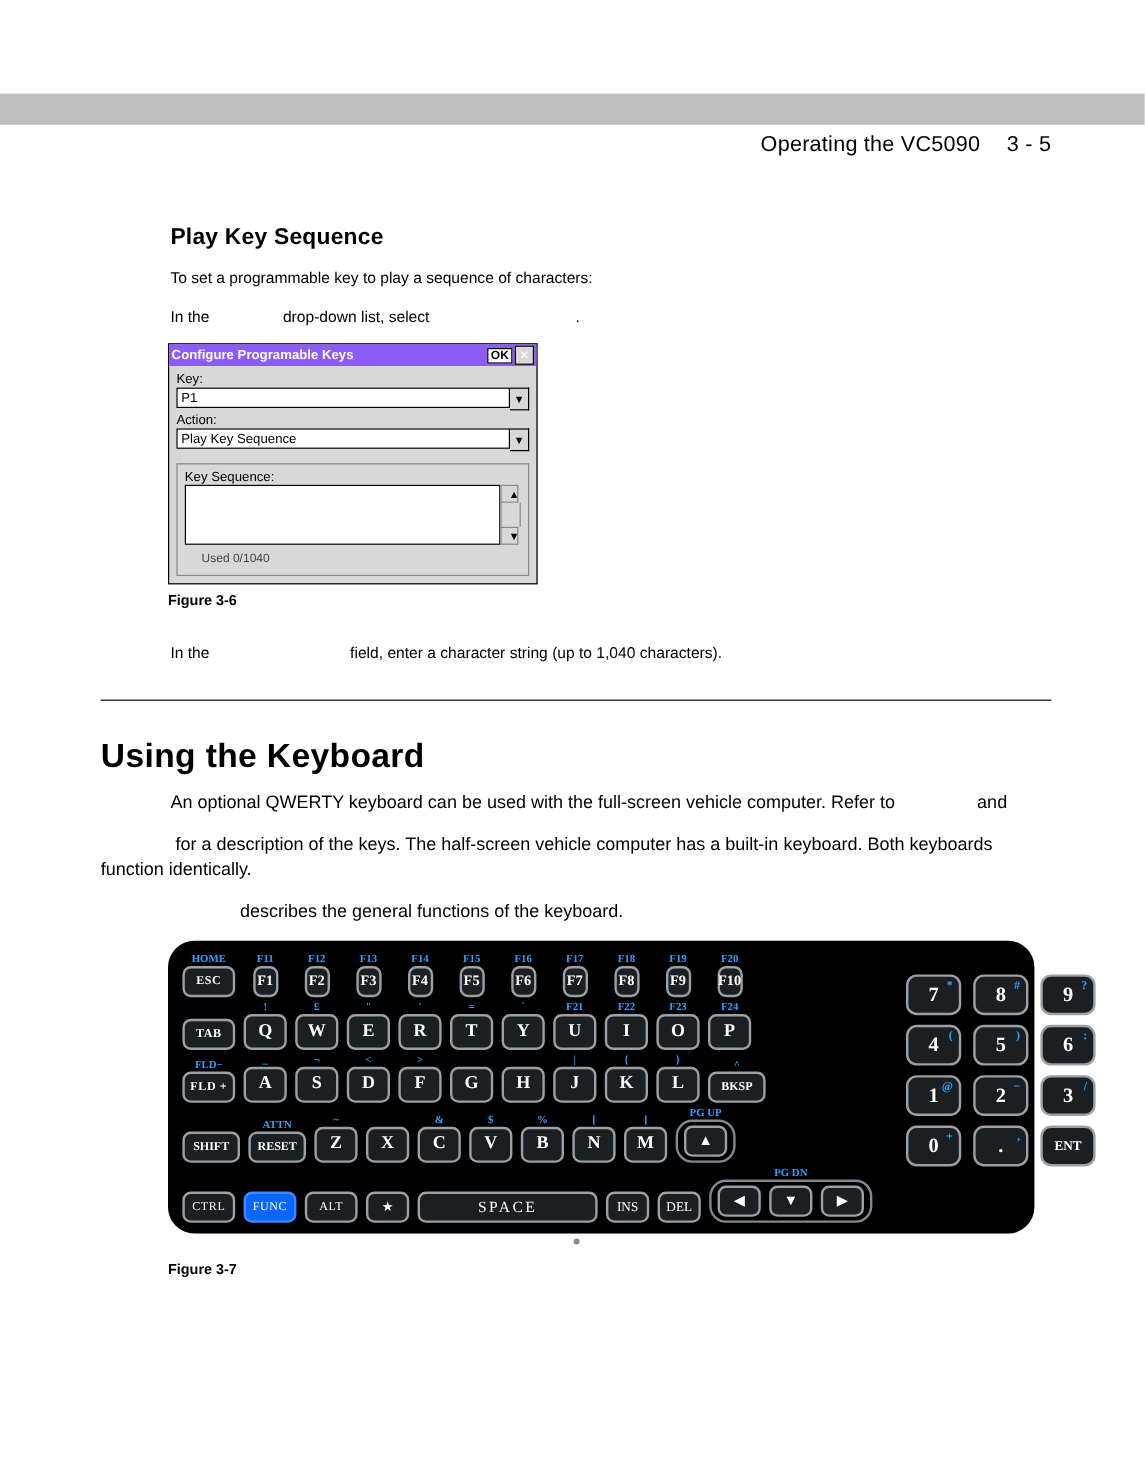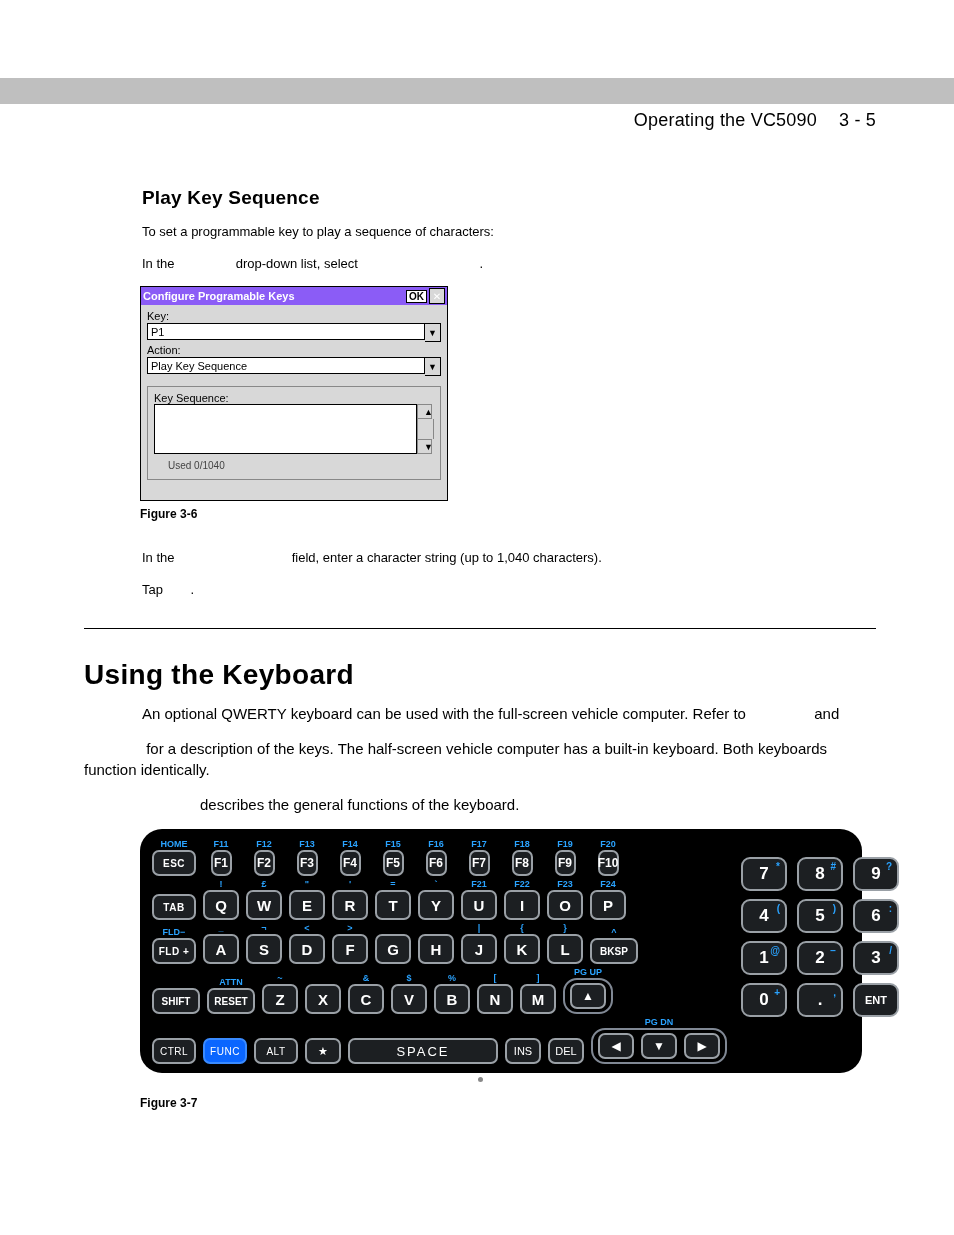--- a/index.html
+++ b/index.html
@@ -10,39 +10,39 @@
   h3.sec{font-family:"Arial Narrow",Arial,sans-serif;font-weight:700;font-size:19px;letter-spacing:.2px;margin:56px 0 14px 58px}
   p.body{font-size:13px;margin:0 0 14px 58px;line-height:1.35}
   p.ind{}
   .fig{margin:6px 0 4px 56px}
   .figcap{font-family:Arial,sans-serif;font-weight:700;font-size:12px;margin:6px 0 0 56px}
   .dlg{border:1px solid #000;width:306px;background:#d8d8d8;font-family:Tahoma,Arial,sans-serif;font-size:11px}
   .dlg .tbar{background:#8b5cf6;color:#fff;display:flex;align-items:center;padding:1px 2px}
   .dlg .tbar .tt{flex:1;font-weight:700;font-size:11px}
   .dlg .ok{background:#fff;color:#000;border:1px solid #000;font-weight:700;font-size:10px;padding:0 2px;margin-right:2px}
   .dlg .xb{background:#d8d8d8;border:1px solid #000;width:14px;height:14px;display:flex;align-items:center;justify-content:center;font-size:10px}
-  .dlg .body{padding:3px 6px 20px 6px}
+  .dlg .body{padding:3px 6px 6px 6px}
   .dlg label{display:block;font-size:11px;margin-top:2px}
   .dlg .dd{display:flex;margin-top:1px}
   .dlg .dd input{flex:1;border:1px solid #000;background:#fff;height:15px;font-size:11px;padding:0 3px}
   .dlg .dd .ar{width:15px;height:17px;border:1px solid #000;border-left:none;background:#d8d8d8;display:flex;align-items:center;justify-content:center;font-size:9px}
   .dlg .ksbox{border:1px solid #888;margin-top:10px;padding:3px 6px 8px 6px}
   .dlg .ta{display:flex}
   .dlg .ta textarea{flex:1;height:44px;border:1px solid #000;background:#fff;font-size:11px;resize:none}
   .dlg .sb{display:flex;flex-direction:column}
   .dlg .sb button{width:15px;height:15px;border:1px solid #888;background:#d8d8d8;font-size:9px}
   .dlg .sb .rail{width:15px;flex:1;border-left:1px solid #888;border-right:1px solid #888;background:#d8d8d8}
   .dlg .used{font-size:10px;color:#444;margin:6px 0 0 14px}
   h1.major{font-family:"Arial Narrow",Arial,sans-serif;font-weight:700;font-size:28px;margin:30px 0 12px 0;letter-spacing:.3px}
   hr.thin{border:none;border-top:1px solid #000;margin:30px 0 10px 0}
   h2.sub{font-family:"Arial Narrow",Arial,sans-serif;font-weight:700;font-size:21px;margin:24px 0 12px 30px}
   p.body2{font-size:15px;margin:0 0 14px 58px;line-height:1.4}
   p.body2b{font-size:15px;margin:0 0 14px 0;line-height:1.4}
 
-  .kbd{width:722px;margin:14px 0 0 56px;background:#000;border-radius:22px;padding:10px 12px 6px 12px;box-sizing:border-box;display:flex;gap:14px;font-family:Liberation Sans, sans-serif}
+  .kbd{width:722px;margin:14px 0 0 56px;background:#000;border-radius:22px;padding:10px 12px 6px 12px;box-sizing:border-box;display:flex;gap:28px;font-family:Liberation Serif, serif}
   .kbd .main{flex:1}
   .kbd .num{width:170px;display:flex;flex-direction:column;gap:8px;padding-top:18px}
   .krow{display:flex;align-items:flex-end;gap:7px;margin-bottom:3px}
   .tl{color:#2aa3ff;font-size:9px;font-weight:700;text-align:center;width:36px}
   .tl.w{width:44px}
   .kcell{display:flex;flex-direction:column;align-items:center;gap:1px}
   .key{background:#1c1f22;border:2px solid #9aa0a6;border-radius:7px;color:#fff;display:flex;align-items:center;justify-content:center;box-sizing:border-box}
   .key .inner{font-weight:700}
   .kS{width:21px;height:26px;font-size:12px}
   .kW{width:44px;height:26px;font-size:10px;letter-spacing:.5px}
@@ -108,23 +108,20 @@
             <div class="used">Used  0/1040</div>
           </div>
         </div>
       </div>
     </div>
     <div class="figcap">Figure 3-6</div>
 
     <p class="body ind" style="margin-top:28px">
       <span>In the </span><span style="display:inline-block;width:110px"></span><span> field, enter a character string (up to 1,040 characters).</span>
     </p>
-    <p class="body ind">
-      <span>Tap </span><span style="display:inline-block;width:24px"></span><span>.</span>
-    </p>
 
     <hr class="thin">
     <h1 class="major">Using the Keyboard</h1>
     <p class="body2">
       <span>An optional QWERTY keyboard can be used with the full-screen vehicle computer. Refer to </span><span style="display:inline-block;width:60px"></span><span> and </span>
     </p>
     <p class="body2b">
       <span style="display:inline-block;width:58px"></span><span> for a description of the keys. The half-screen vehicle computer has a built-in keyboard. Both keyboards function identically.</span>
     </p>
 

